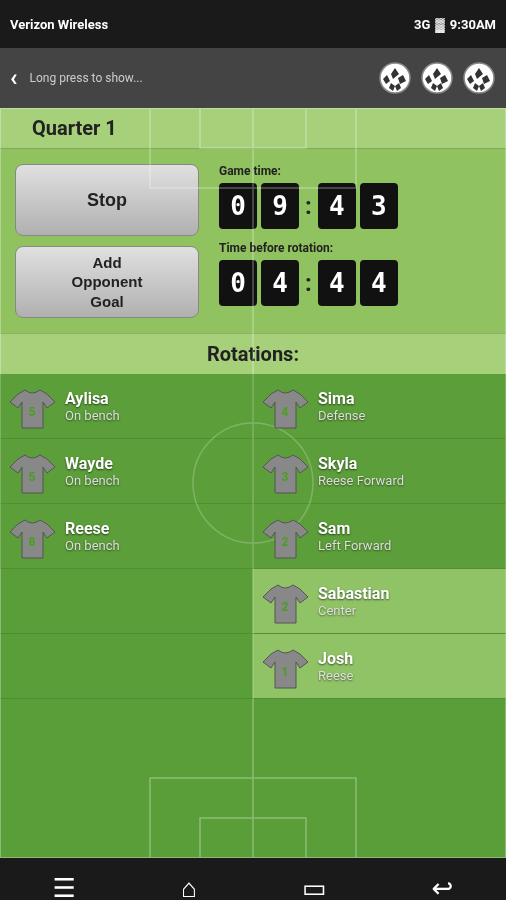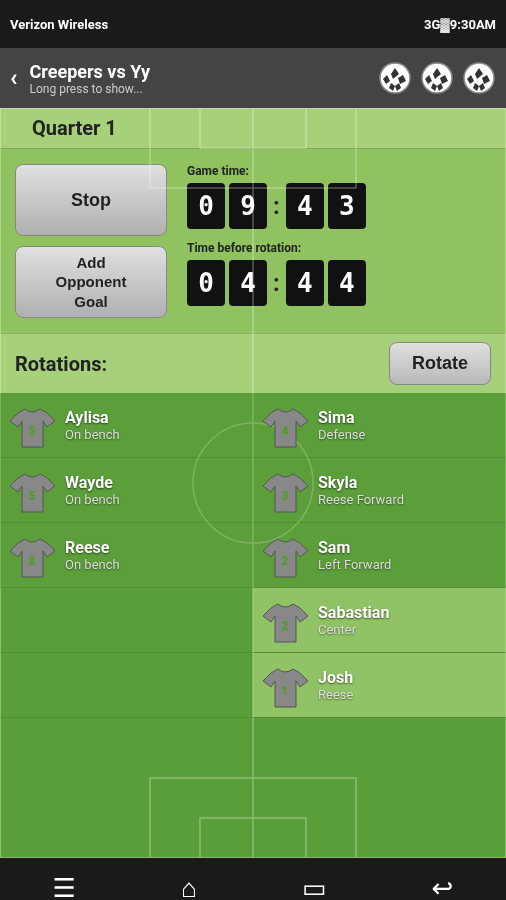--- a/index.html
+++ b/index.html
@@ -20,20 +20,21 @@
       align-items: center;
       justify-content: space-between;
       padding: 0 10px;
       color: #fff;
       font-size: 13px;
       font-weight: bold;
     }
     .status-bar-right {
       display: flex;
       align-items: flex-start;
+      gap: 5px;
     }
 
     
     .header {
       height: 60px;
       background: #444;
       display: flex;
       align-items: center;
       padding: 0 10px;
       gap: 12px;
@@ -106,21 +107,21 @@
       gap: 10px;
     }
     .game-btn {
       background: linear-gradient(180deg, #e0e0e0, #b0b0b0);
       border: 1px solid #888;
       border-radius: 8px;
       cursor: pointer;
       font-size: 18px;
       font-weight: bold;
       color: #222;
-      width: 152px;
+      width: 184px;
       height: 72px;
       display: flex;
       align-items: center;
       justify-content: center;
     }
     .game-btn.add-goal {
       font-size: 15px;
       line-height: 1.3;
       text-align: center;
     }
@@ -157,25 +158,26 @@
     .timer-colon {
       color: #222;
       font-size: 24px;
       font-weight: bold;
       margin: 0 2px;
     }
 
     
     .rotations-header {
       background: rgba(200,230,150,0.7);
-      padding: 8px 15px;
+      padding: 8px 25px;
       display: flex;
       align-items: center;
       justify-content: space-between;
       border-top: 1px solid rgba(0,0,0,0.15);
+      flex-direction: column;
     }
     .rotations-label {
       font-size: 20px;
       font-weight: bold;
       color: #222;
     }
     .rotate-btn {
       background: linear-gradient(180deg, #e0e0e0, #b8b8b8);
       border: 1px solid #888;
       border-radius: 8px;
@@ -256,21 +258,20 @@
   <div class="status-bar-right">
     <span>3G</span>
     <span>▓</span>
     <span>9:30AM</span>
   </div>
 </div>
 
 <div class="header">
   <span class="back-btn">‹</span>
   <div class="header-title-block">
-    <div class="header-title">Creepers vs Yy</div>
     <div class="header-subtitle">Long press to show...</div>
   </div>
   <div class="header-icons">
     <svg class="soccer-ball-icon" viewBox="0 0 34 34">
       <circle cx="17" cy="17" r="15" fill="#fff" stroke="#888" stroke-width="1.5"></circle>
       <polygon points="17,7 21,13 15,18 13,13" fill="#333"></polygon>
       <polygon points="25,14 28,20 22,23 20,17" fill="#333"></polygon>
       <polygon points="9,14 12,20 8,23 5,18" fill="#333"></polygon>
       <polygon points="17,25 21,22 23,27 19,30" fill="#333"></polygon>
       <polygon points="17,25 13,22 11,27 15,30" fill="#333"></polygon>
@@ -330,21 +331,20 @@
         <div class="timer-digit">4</div>
         <span class="timer-colon">:</span>
         <div class="timer-digit">4</div>
         <div class="timer-digit">4</div>
       </div>
     </div>
   </div>
 
   <div class="rotations-header">
     <span class="rotations-label">Rotations:</span>
-    <button class="rotate-btn">Rotate</button>
   </div>
 
   <div class="players-list">
 
     <div class="players-row">
       <div class="player-item">
         <div class="jersey">
           <svg viewBox="0 0 45 48" xmlns="http://www.w3.org/2000/svg">
             <path d="M8,12 L0,20 L8,26 L12,20 L12,46 L33,46 L33,20 L37,26 L45,20 L37,12 L30,8 Q22,14 15,8 Z" fill="#888" stroke="#555" stroke-width="1"></path>
             <text x="22" y="34" text-anchor="middle" font-size="12" font-weight="bold" fill="#4a9e20">5</text>

